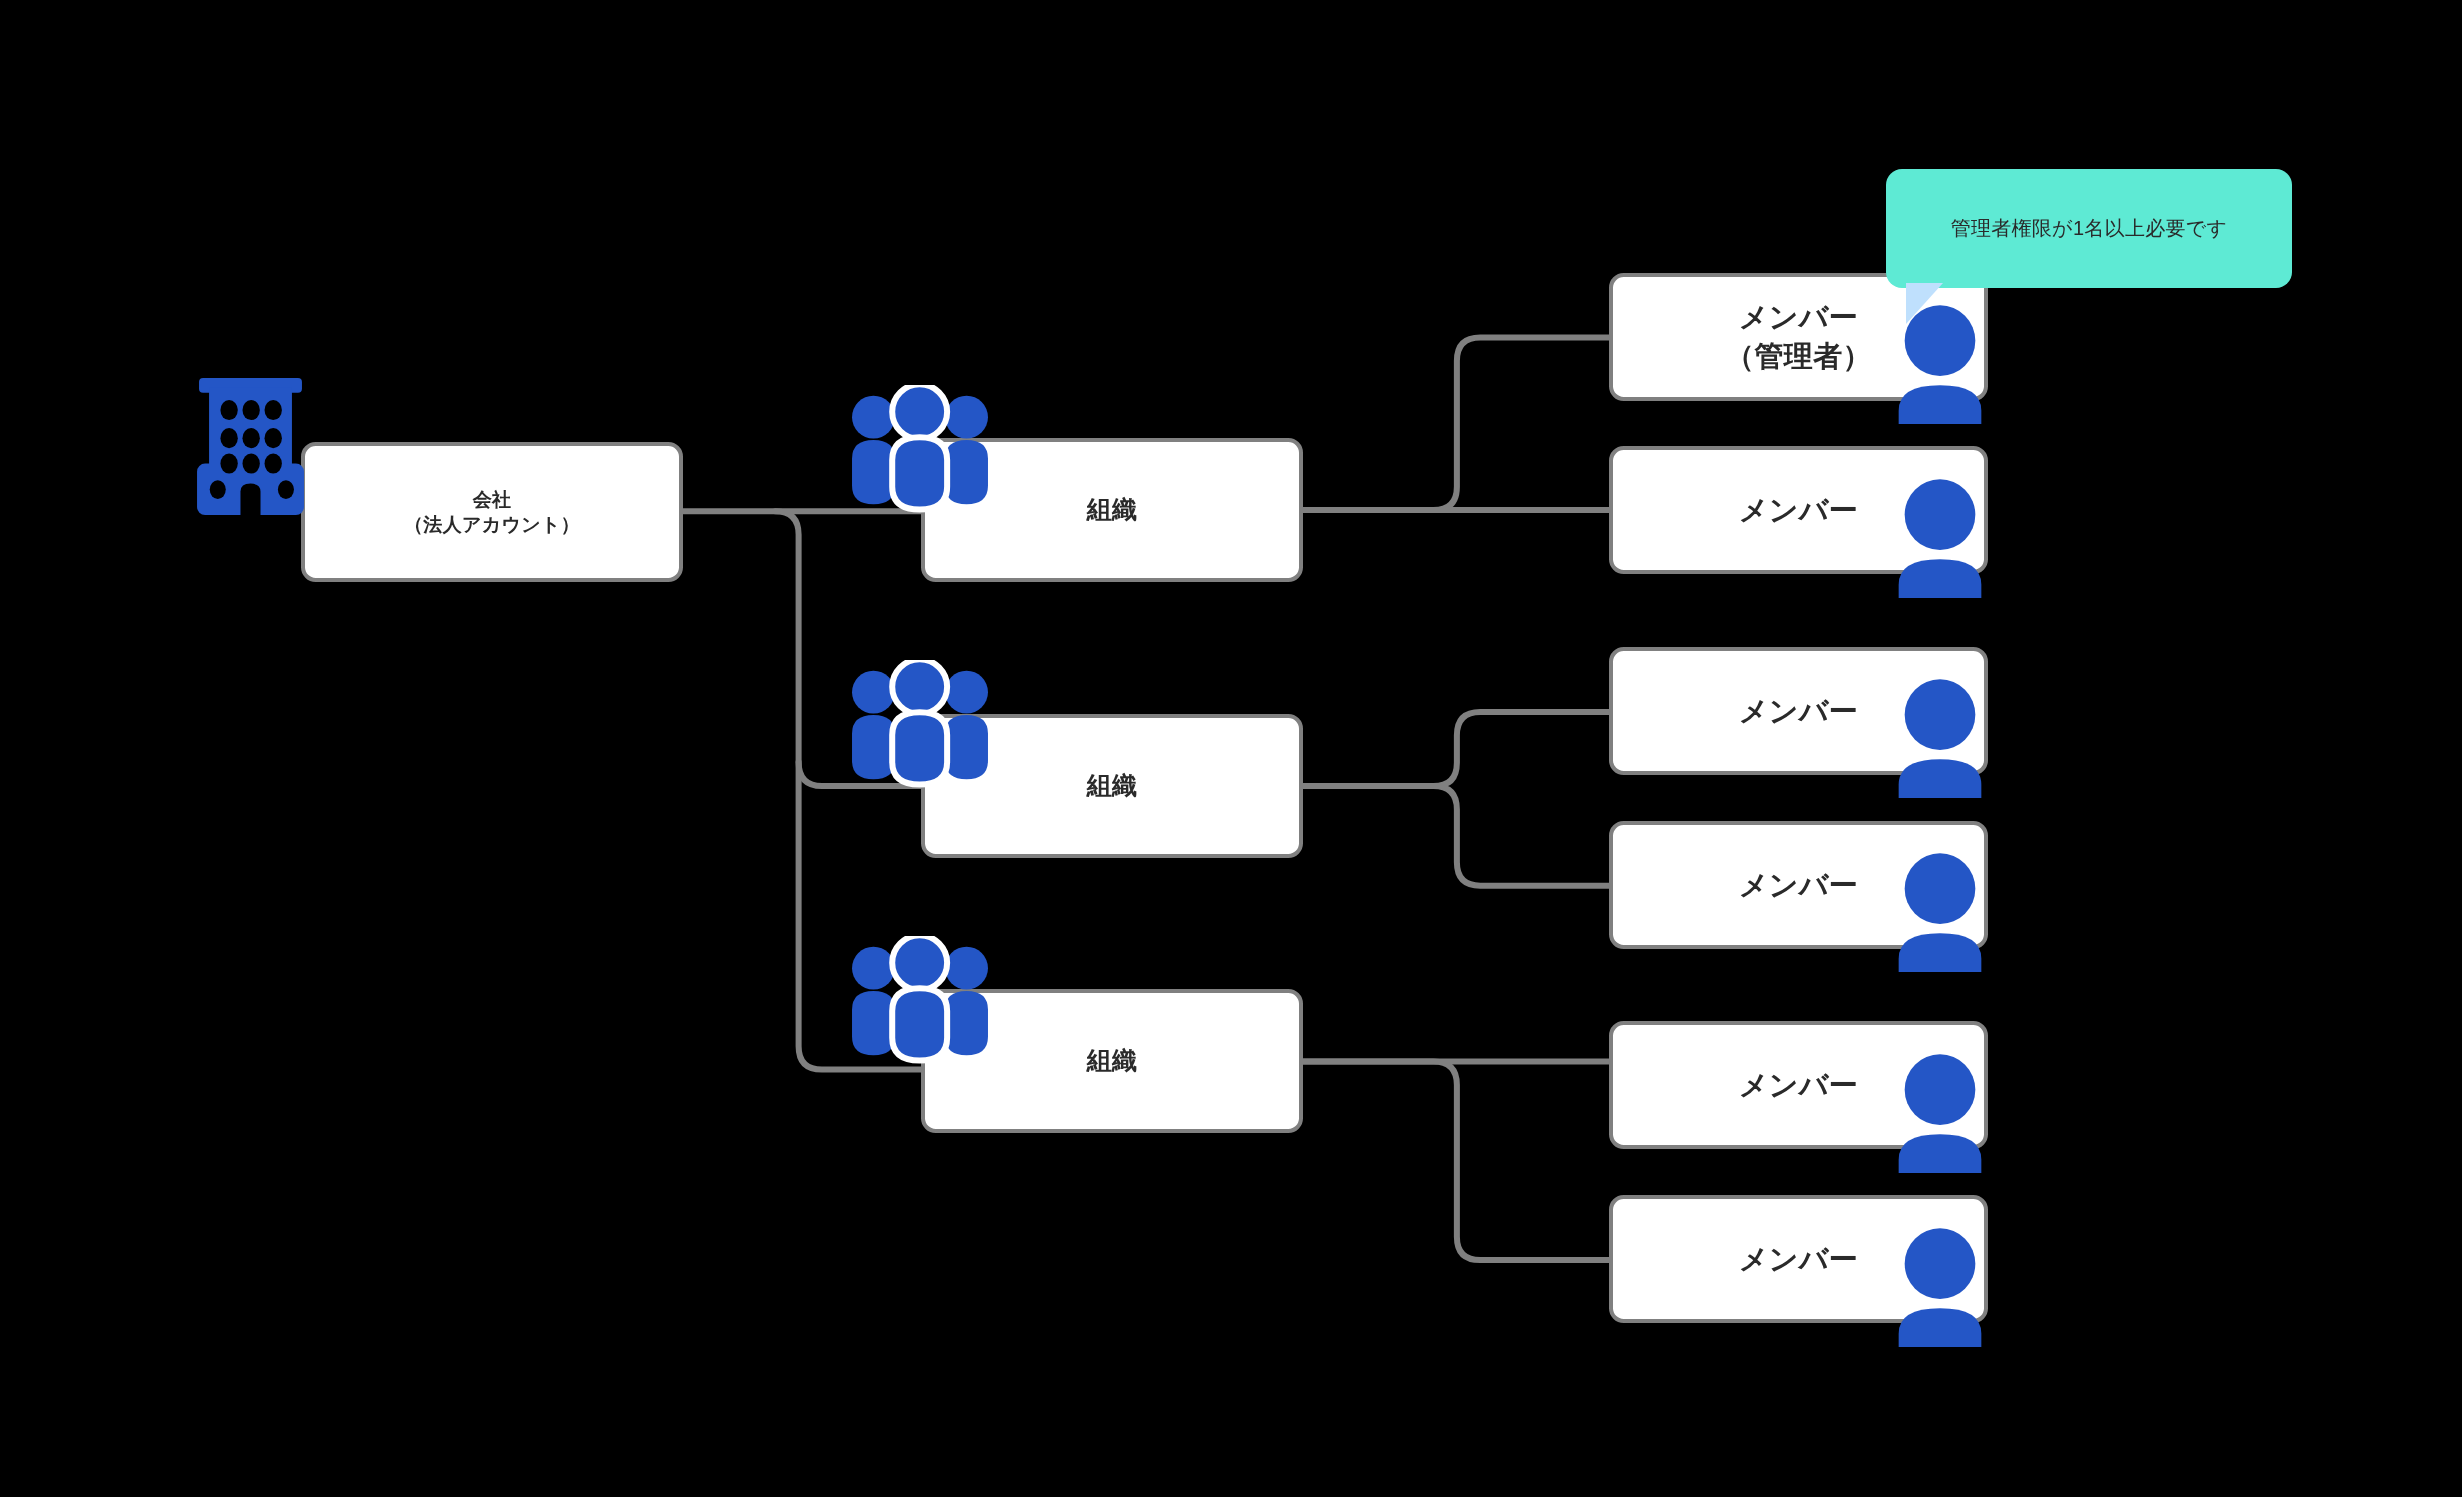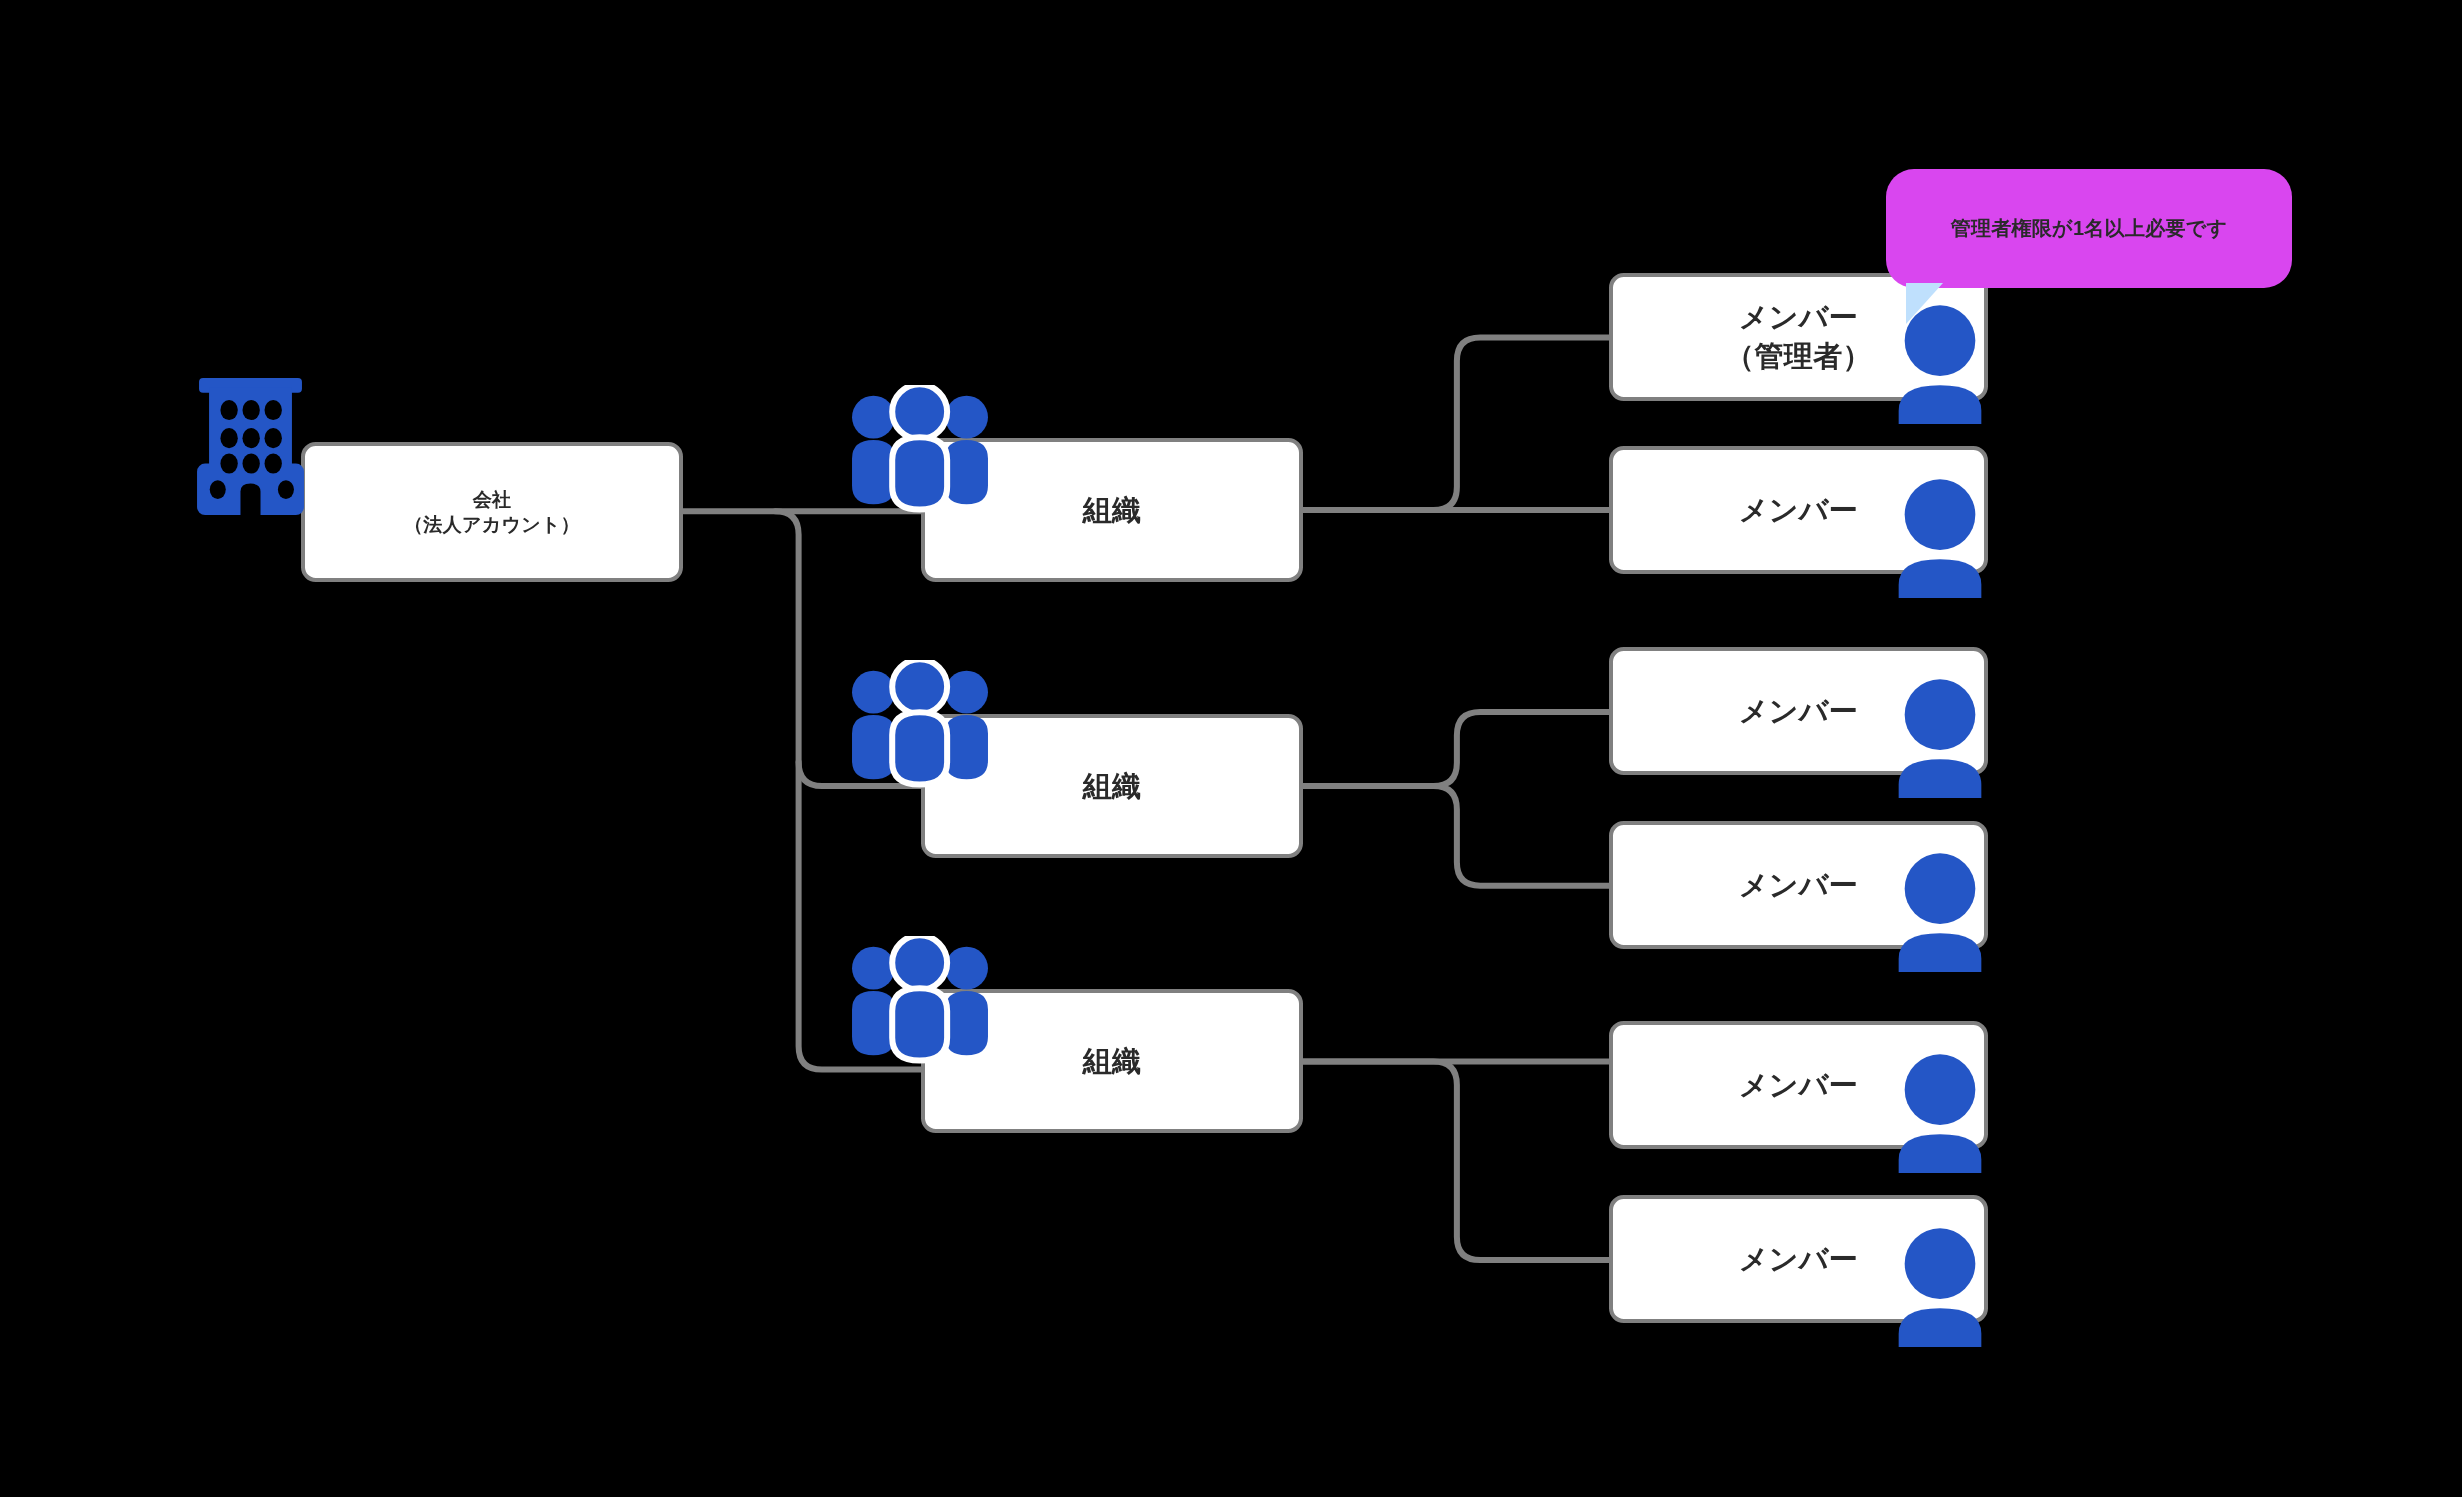--- a/index.html
+++ b/index.html
@@ -52,21 +52,21 @@
     height: 140px;
   }
   .company .node-label { font-size: 19px; }
 
   
   .org {
     left: 921px;
     width: 382px;
     height: 144px;
   }
-  .org .node-label { font-size: 29px; }
+  .org .node-label { font-size: 25px; }
   .org-1 { top: 438px; }
   .org-2 { top: 714px; }
   .org-3 { top: 989px; }
 
   
   .member {
     left: 1609px;
     width: 379px;
     height: 128px;
   }
@@ -111,27 +111,26 @@
   .person-r5 { top: 1053px; }
   .person-r6 { top: 1227px; }
 
   
   .tooltip {
     position: absolute;
     left: 1886px;
     top: 169px;
     width: 406px;
     height: 119px;
-    background: #d946ef;
-    border-radius: 28px;
+    background: #5eead4;
+    border-radius: 16px;
     display: flex;
     align-items: center;
     justify-content: center;
     z-index: 9;
-    font-weight: bold;
   }
   .tooltip-text {
     color: #2a2a2a;
     font-size: 20px;
     letter-spacing: 0.3px;
     white-space: nowrap;
   }
   .tooltip-tail {
     position: absolute;
     left: 1906px;

